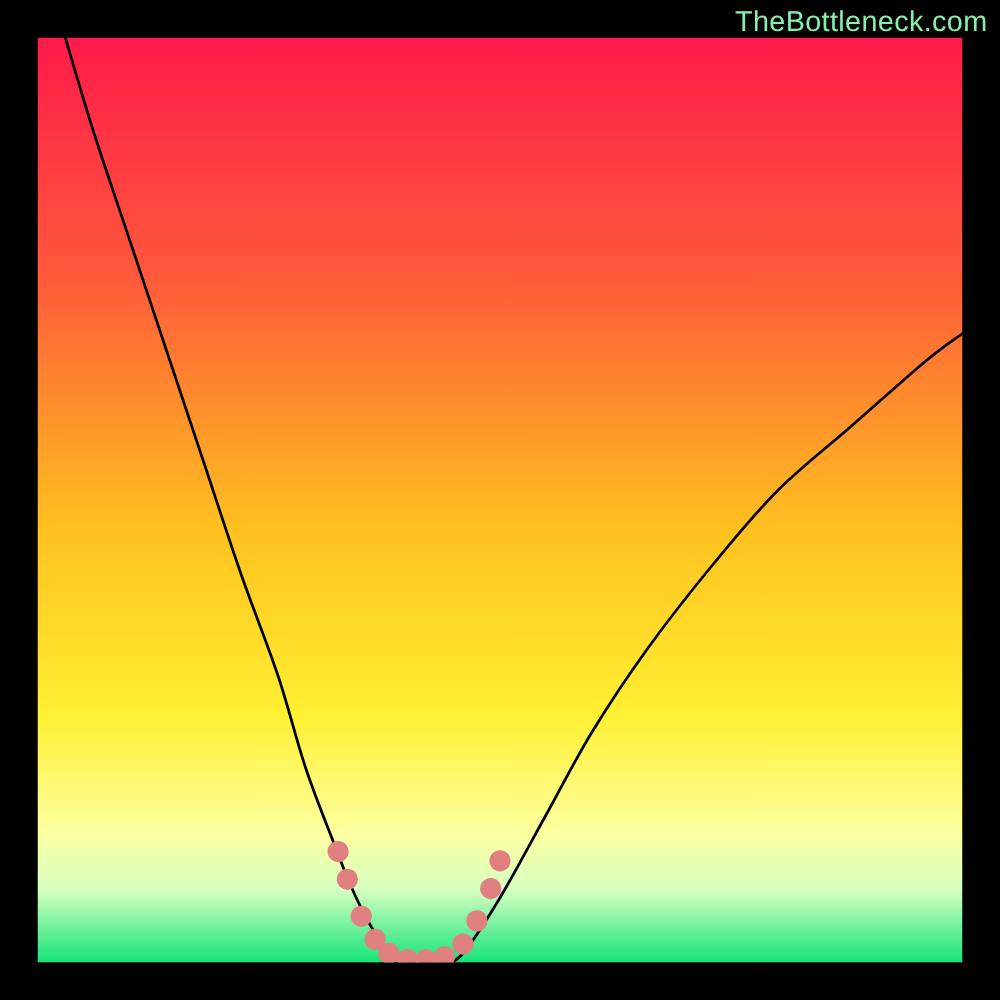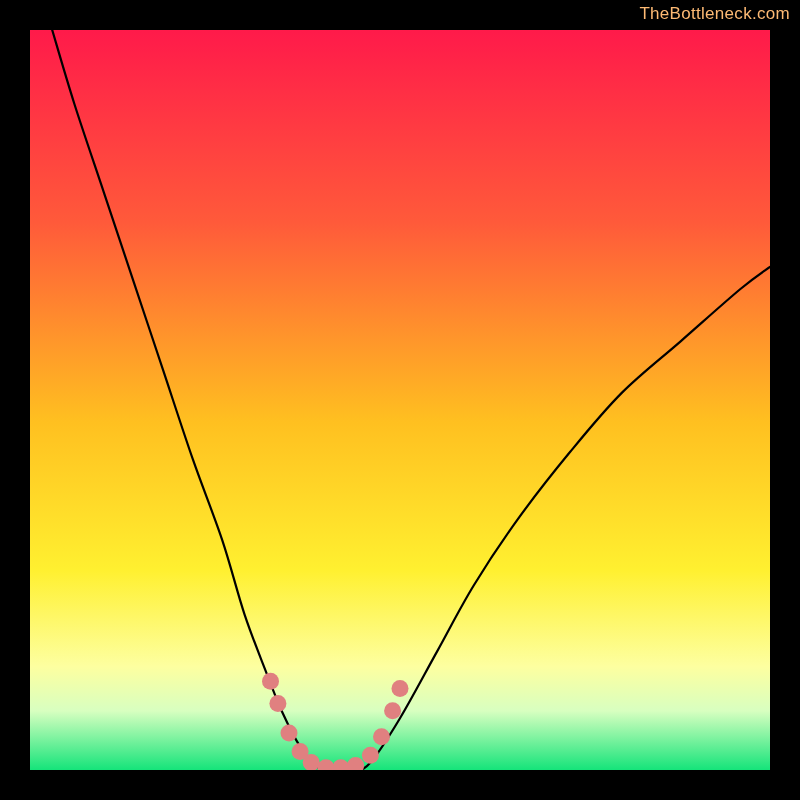--- a/index.html
+++ b/index.html
@@ -20,22 +20,22 @@
     position: absolute;
     left: 30px;
     top: 30px;
     width: 740px;
     height: 740px;
   }
   .watermark {
     position: absolute;
     top: 4px;
     right: 10px;
-    color: #fdba74;
-    font-size: 17px;
+    color: #86efac;
+    font-size: 23px;
     font-weight: 500;
     letter-spacing: 0.3px;
   }
   svg { display: block; }
 </style>
 </head>
 <body>
 
 <div class="frame">
   <div class="watermark">TheBottleneck.com</div>

